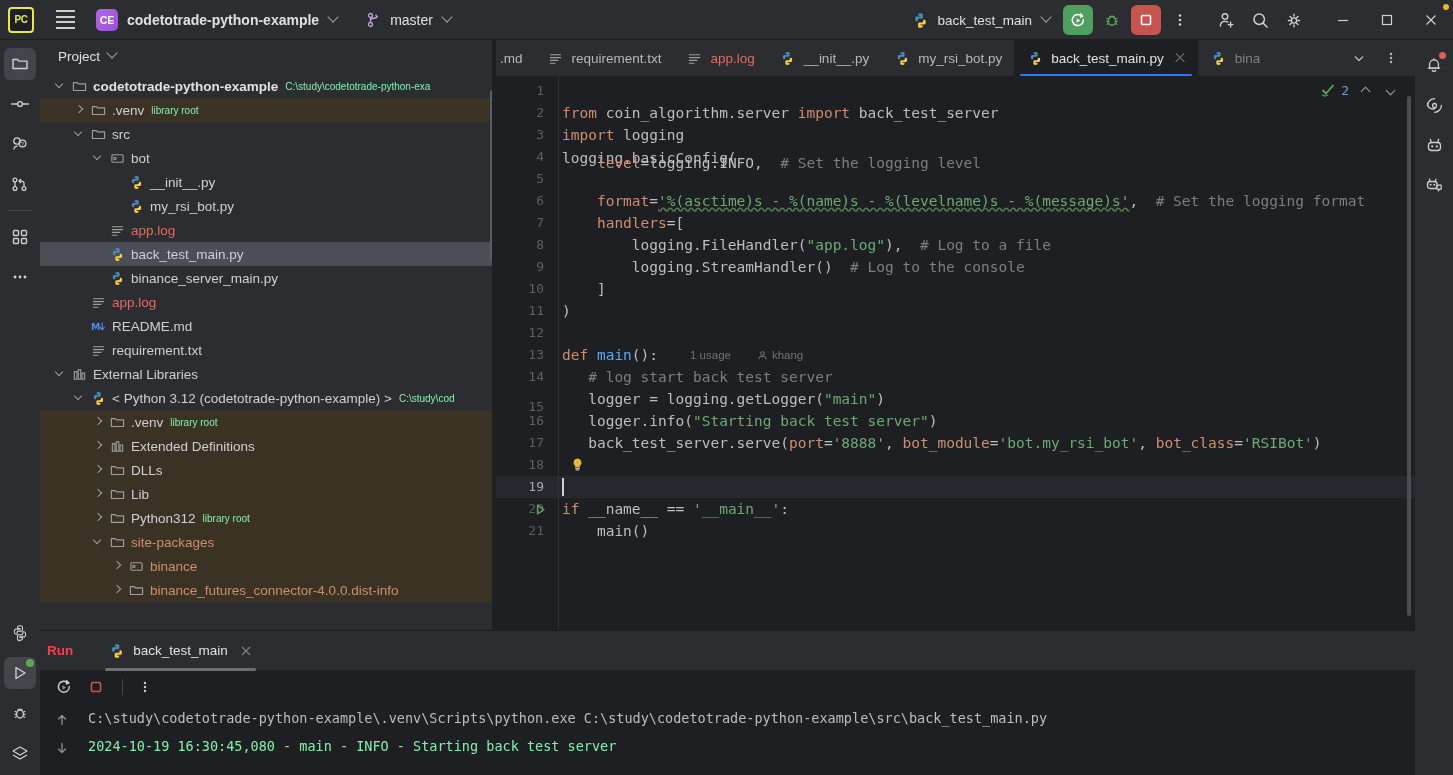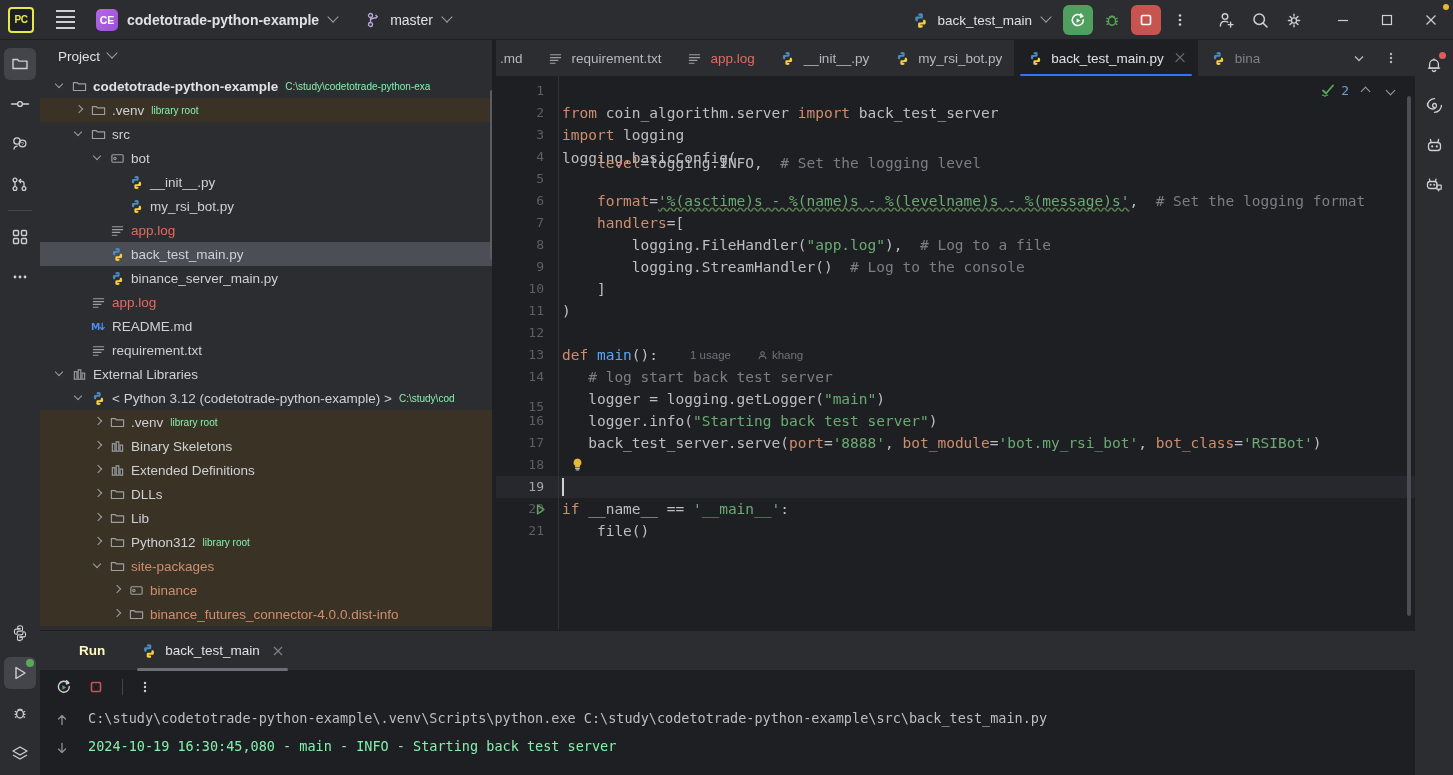--- a/index.html
+++ b/index.html
@@ -130,21 +130,21 @@
                  border-right:1.4px solid #9aa0a6; border-bottom:1.4px solid #9aa0a6; }
   .mini-chev.up i { transform:rotate(-135deg); top:6px; }
   .mini-chev.down i { transform:rotate(45deg); }
   #code-scroll { position:absolute; right:4px; top:20px; width:4px; height:520px;
                  background:#4a4d53; border-radius:2px; }
 
   
   #run-panel { position:absolute; left:40px; top:630px; right:38px; bottom:0; background:#1e1f22; }
   #run-head { height:40px; display:flex; align-items:center; background:#2b2d30;
               border-top:1px solid #1e1f22; }
-  #run-label { margin-left:39px; font-size:13.5px; color:#fef9c3; font-weight:600; }
+  #run-label { margin-left:7px; font-size:13.5px; color:#ef4444; font-weight:600; }
   #run-tab { margin-left:32px; height:40px; display:flex; align-items:center; position:relative;
              padding:0 4px; }
   #run-tab .lbl { margin-left:8px; font-size:13.5px; color:#dfe1e5; }
   #run-tab::after { content:''; position:absolute; left:0; right:0; bottom:0; height:2.5px;
                     background:#6b6e76; border-radius:2px; }
   #run-toolbar { height:34px; display:flex; align-items:center; padding-left:10px;
                  background:#1e1f22; }
   .rt-btn { width:28px; height:28px; display:flex; align-items:center; justify-content:center;
             margin-right:4px; border-radius:5px; }
   .rt-sep { width:1px; height:16px; background:#43454a; margin:0 8px; }
@@ -543,34 +543,20 @@
         <span class="arrow right">
           <i></i>
         </span>
         <span class="ticon">
           <svg xmlns="http://www.w3.org/2000/svg" width="15" height="15" viewBox="0 0 16 16">
       <path d="M1.5 3.8h4.2l1.1 1.4H14.5v7H1.5z" fill="none" stroke="#9aa0a6" stroke-width="1.2" stroke-linejoin="round"></path>
           </svg>
         </span>
         <span class="tname">.venv</span>
         <span class="tsub">library root</span>
-      </div>
-      <div class="trow hl">
-        <span style="display:inline-block;width:52px;flex:0 0 52px"></span>
-        <span class="arrow right">
-          <i></i>
-        </span>
-        <span class="ticon">
-          <svg xmlns="http://www.w3.org/2000/svg" width="15" height="15" viewBox="0 0 16 16">
-      <rect x="2.5" y="5" width="2.8" height="8" fill="none" stroke="#9aa0a6" stroke-width="1.2"></rect>
-      <rect x="6.6" y="3" width="2.8" height="10" fill="none" stroke="#9aa0a6" stroke-width="1.2"></rect>
-      <rect x="10.7" y="6.5" width="2.8" height="6.5" fill="none" stroke="#9aa0a6" stroke-width="1.2"></rect>
-          </svg>
-        </span>
-        <span class="tname">Binary Skeletons</span>
       </div>
       <div class="trow hl">
         <span style="display:inline-block;width:52px;flex:0 0 52px"></span>
         <span class="arrow right">
           <i></i>
         </span>
         <span class="ticon">
           <svg xmlns="http://www.w3.org/2000/svg" width="15" height="15" viewBox="0 0 16 16">
       <rect x="2.5" y="5" width="2.8" height="8" fill="none" stroke="#9aa0a6" stroke-width="1.2"></rect>
       <rect x="6.6" y="3" width="2.8" height="10" fill="none" stroke="#9aa0a6" stroke-width="1.2"></rect>
@@ -779,21 +765,21 @@
         <div class="cline" style="top: 224px;"><span class="id">)</span></div>
         <div class="cline" style="top: 246px;"></div>
         <div class="cline" style="top: 268px;"><span class="kw">def </span><span class="fn">main</span><span class="id">():</span></div>
         <div class="cline" style="top: 290px;"><span class="id">   </span><span class="cmt"># log start back test server</span></div>
         <div class="cline" style="top: 312px;"><span class="id">   logger = logging.getLogger(</span><span class="str">"main"</span><span class="id">)</span></div>
         <div class="cline" style="top: 334px;"><span class="id">   logger.info(</span><span class="str">"Starting back test server"</span><span class="id">)</span></div>
         <div class="cline" style="top: 356px;"><span class="id">   back_test_server.serve(</span><span class="par">port</span><span class="id">=</span><span class="str">'8888'</span><span class="id">, </span><span class="par">bot_module</span><span class="id">=</span><span class="str">'bot.my_rsi_bot'</span><span class="id">, </span><span class="par">bot_class</span><span class="id">=</span><span class="str">'RSIBot'</span><span class="id">)</span></div>
         <div class="cline" style="top: 378px;"></div>
         <div class="cline" style="top: 400px;"></div>
         <div class="cline" style="top: 422px;"><span class="kw">if </span><span class="id">__name__ == </span><span class="str">'__main__'</span><span class="id">:</span></div>
-        <div class="cline" style="top: 444px;"><span class="id">    file()</span></div>
+        <div class="cline" style="top: 444px;"><span class="id">    main()</span></div>
         <div id="usage-hint" style="top: 268px; left: 128px; line-height: 22px;"><span>1 usage</span><span style="display:inline-block;width:26px"></span><span style="display:inline-block;vertical-align:-2px;"><svg width="11" height="11" viewBox="0 0 12 12">
               <circle cx="6" cy="3.8" r="2" fill="none" stroke="#6f737a" stroke-width="1.1"></circle>
               <path d="M2.2 10c0-2 1.7-3.2 3.8-3.2S9.8 8 9.8 10" fill="none" stroke="#6f737a" stroke-width="1.1"></path>
             </svg></span><span style="margin-left:4px">khang</span></div>
         <div style="position: absolute; left: 8px; top: 381px; width: 16px; height: 16px;">
           <svg width="15" height="15" viewBox="0 0 15 15">
       <path d="M7.5 1.6a4 4 0 0 0-2.4 7.2v1.6h4.8V8.8A4 4 0 0 0 7.5 1.6z" fill="#e8b73a"></path>
       <path d="M5.6 11.6h3.8M6.2 13h2.6" stroke="#b4b8bf" stroke-width="1.1" stroke-linecap="round"></path>
           </svg>
         </div>

